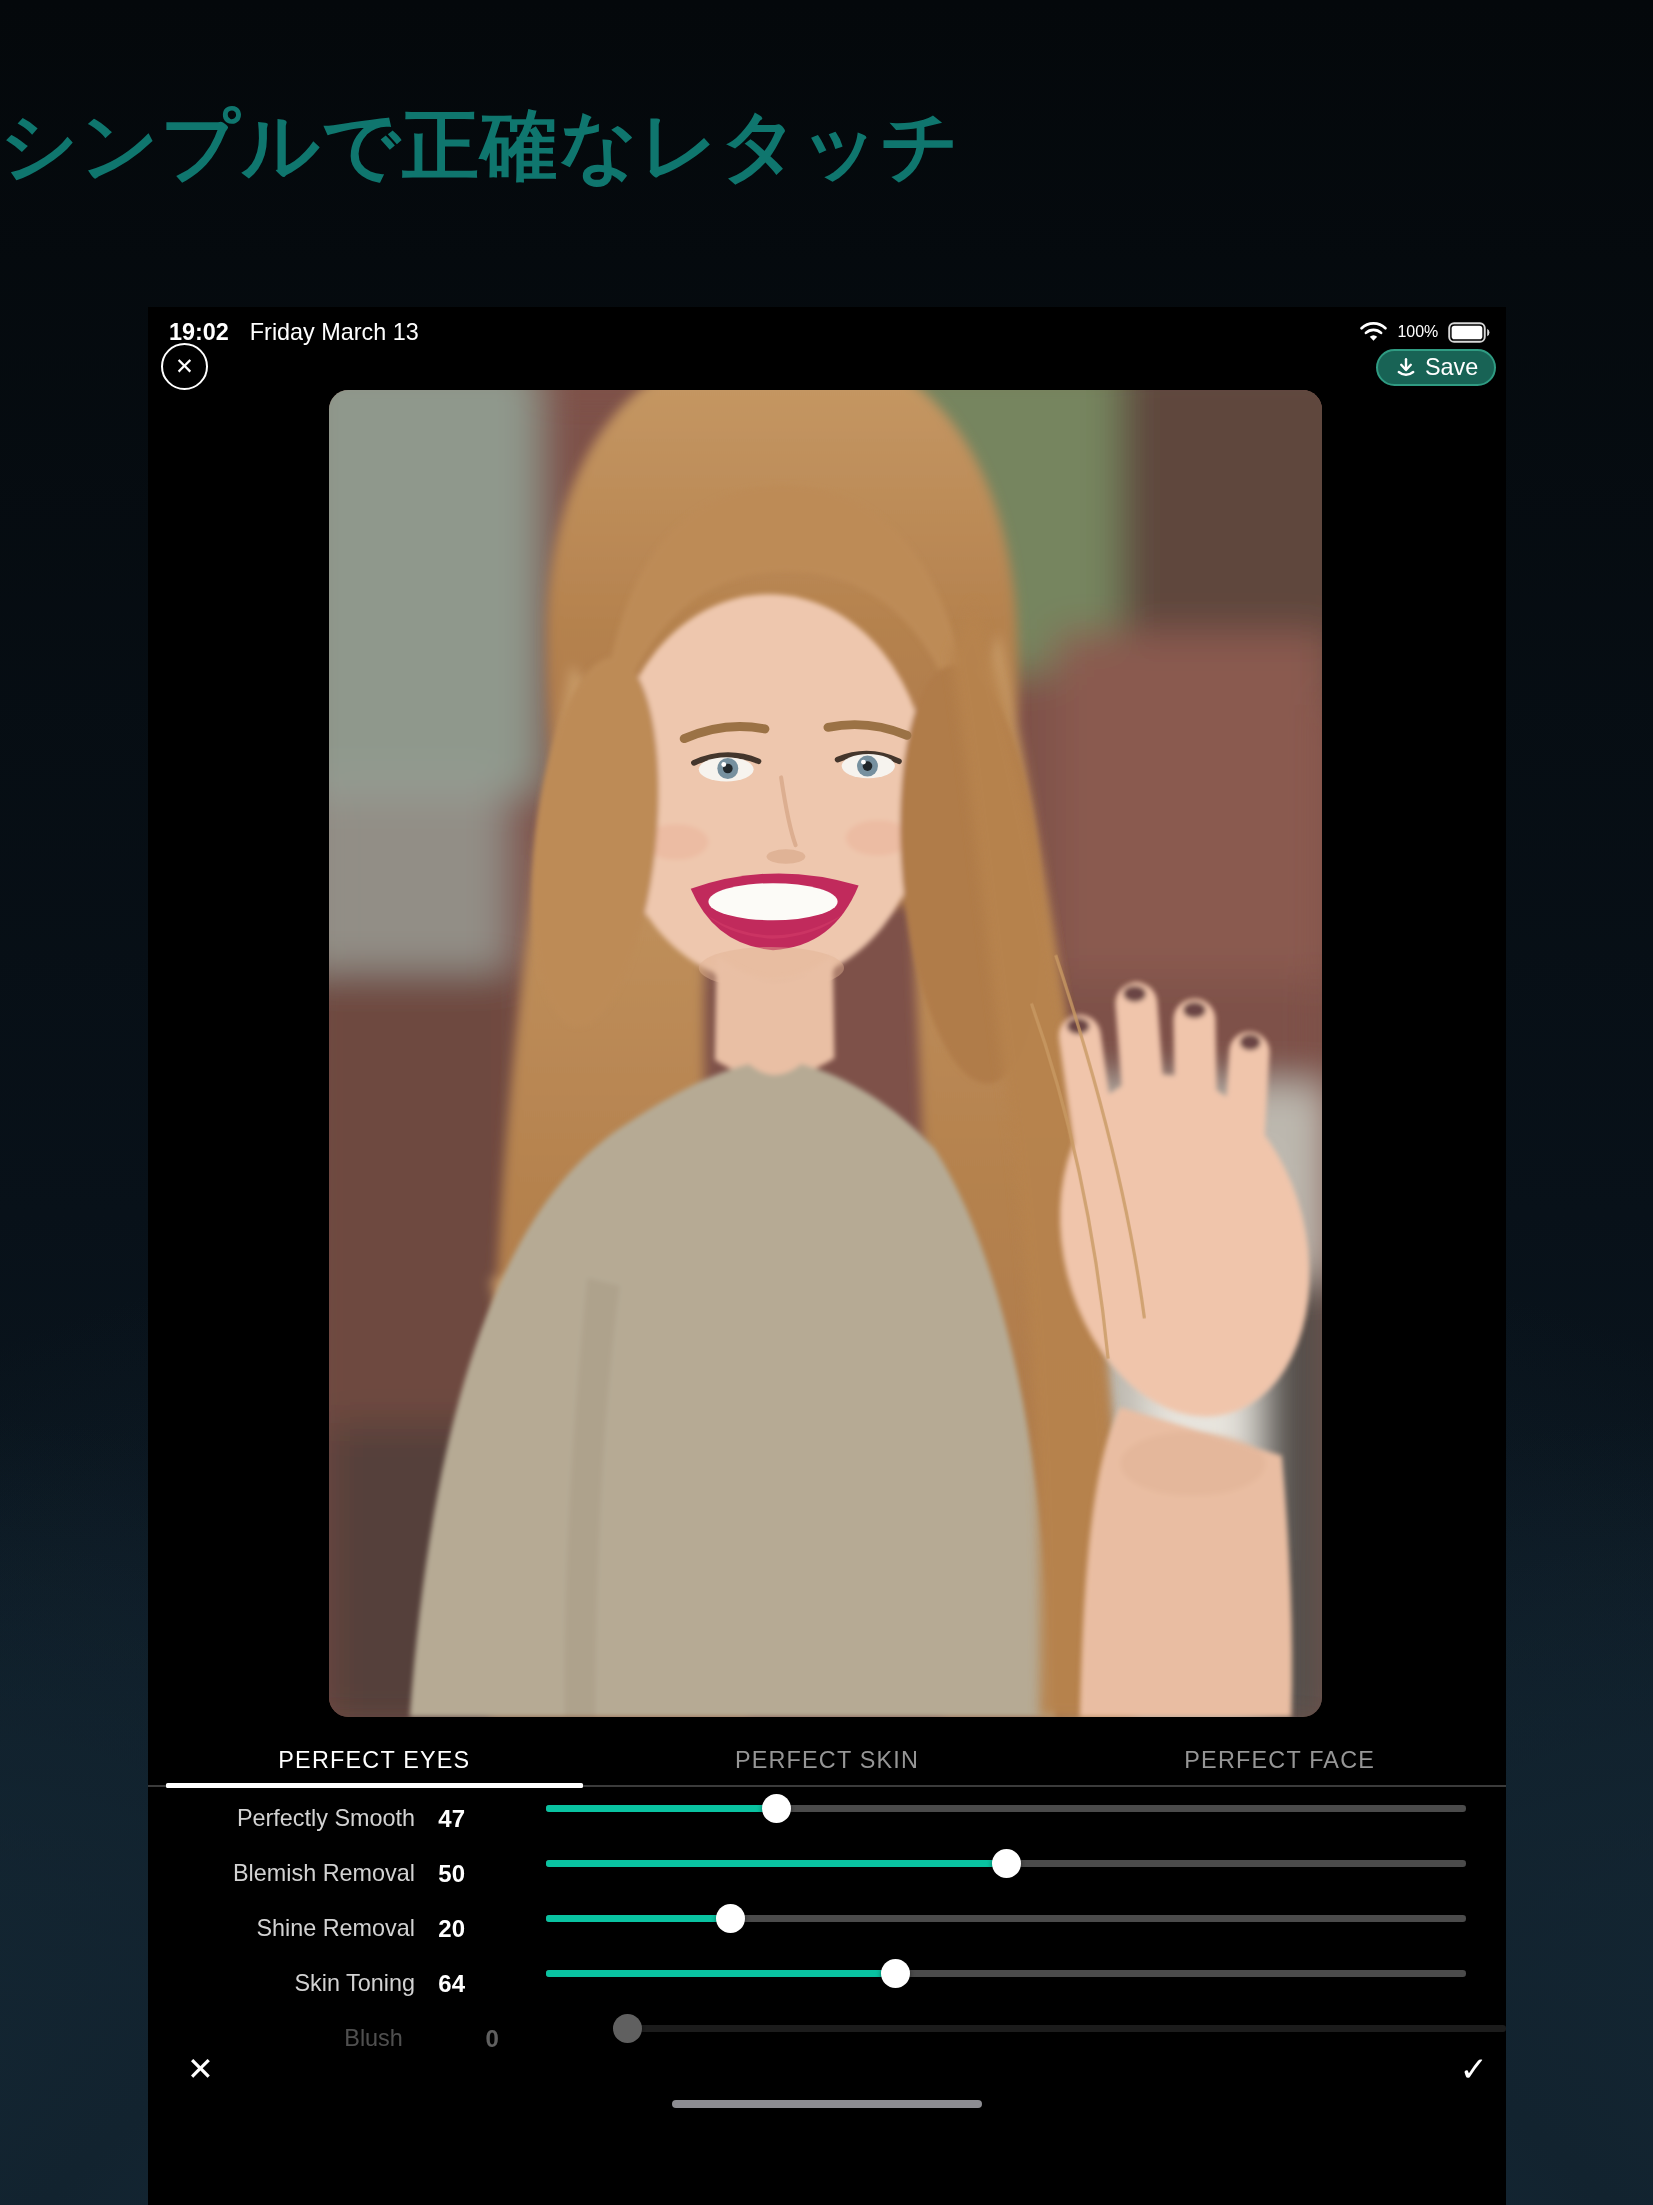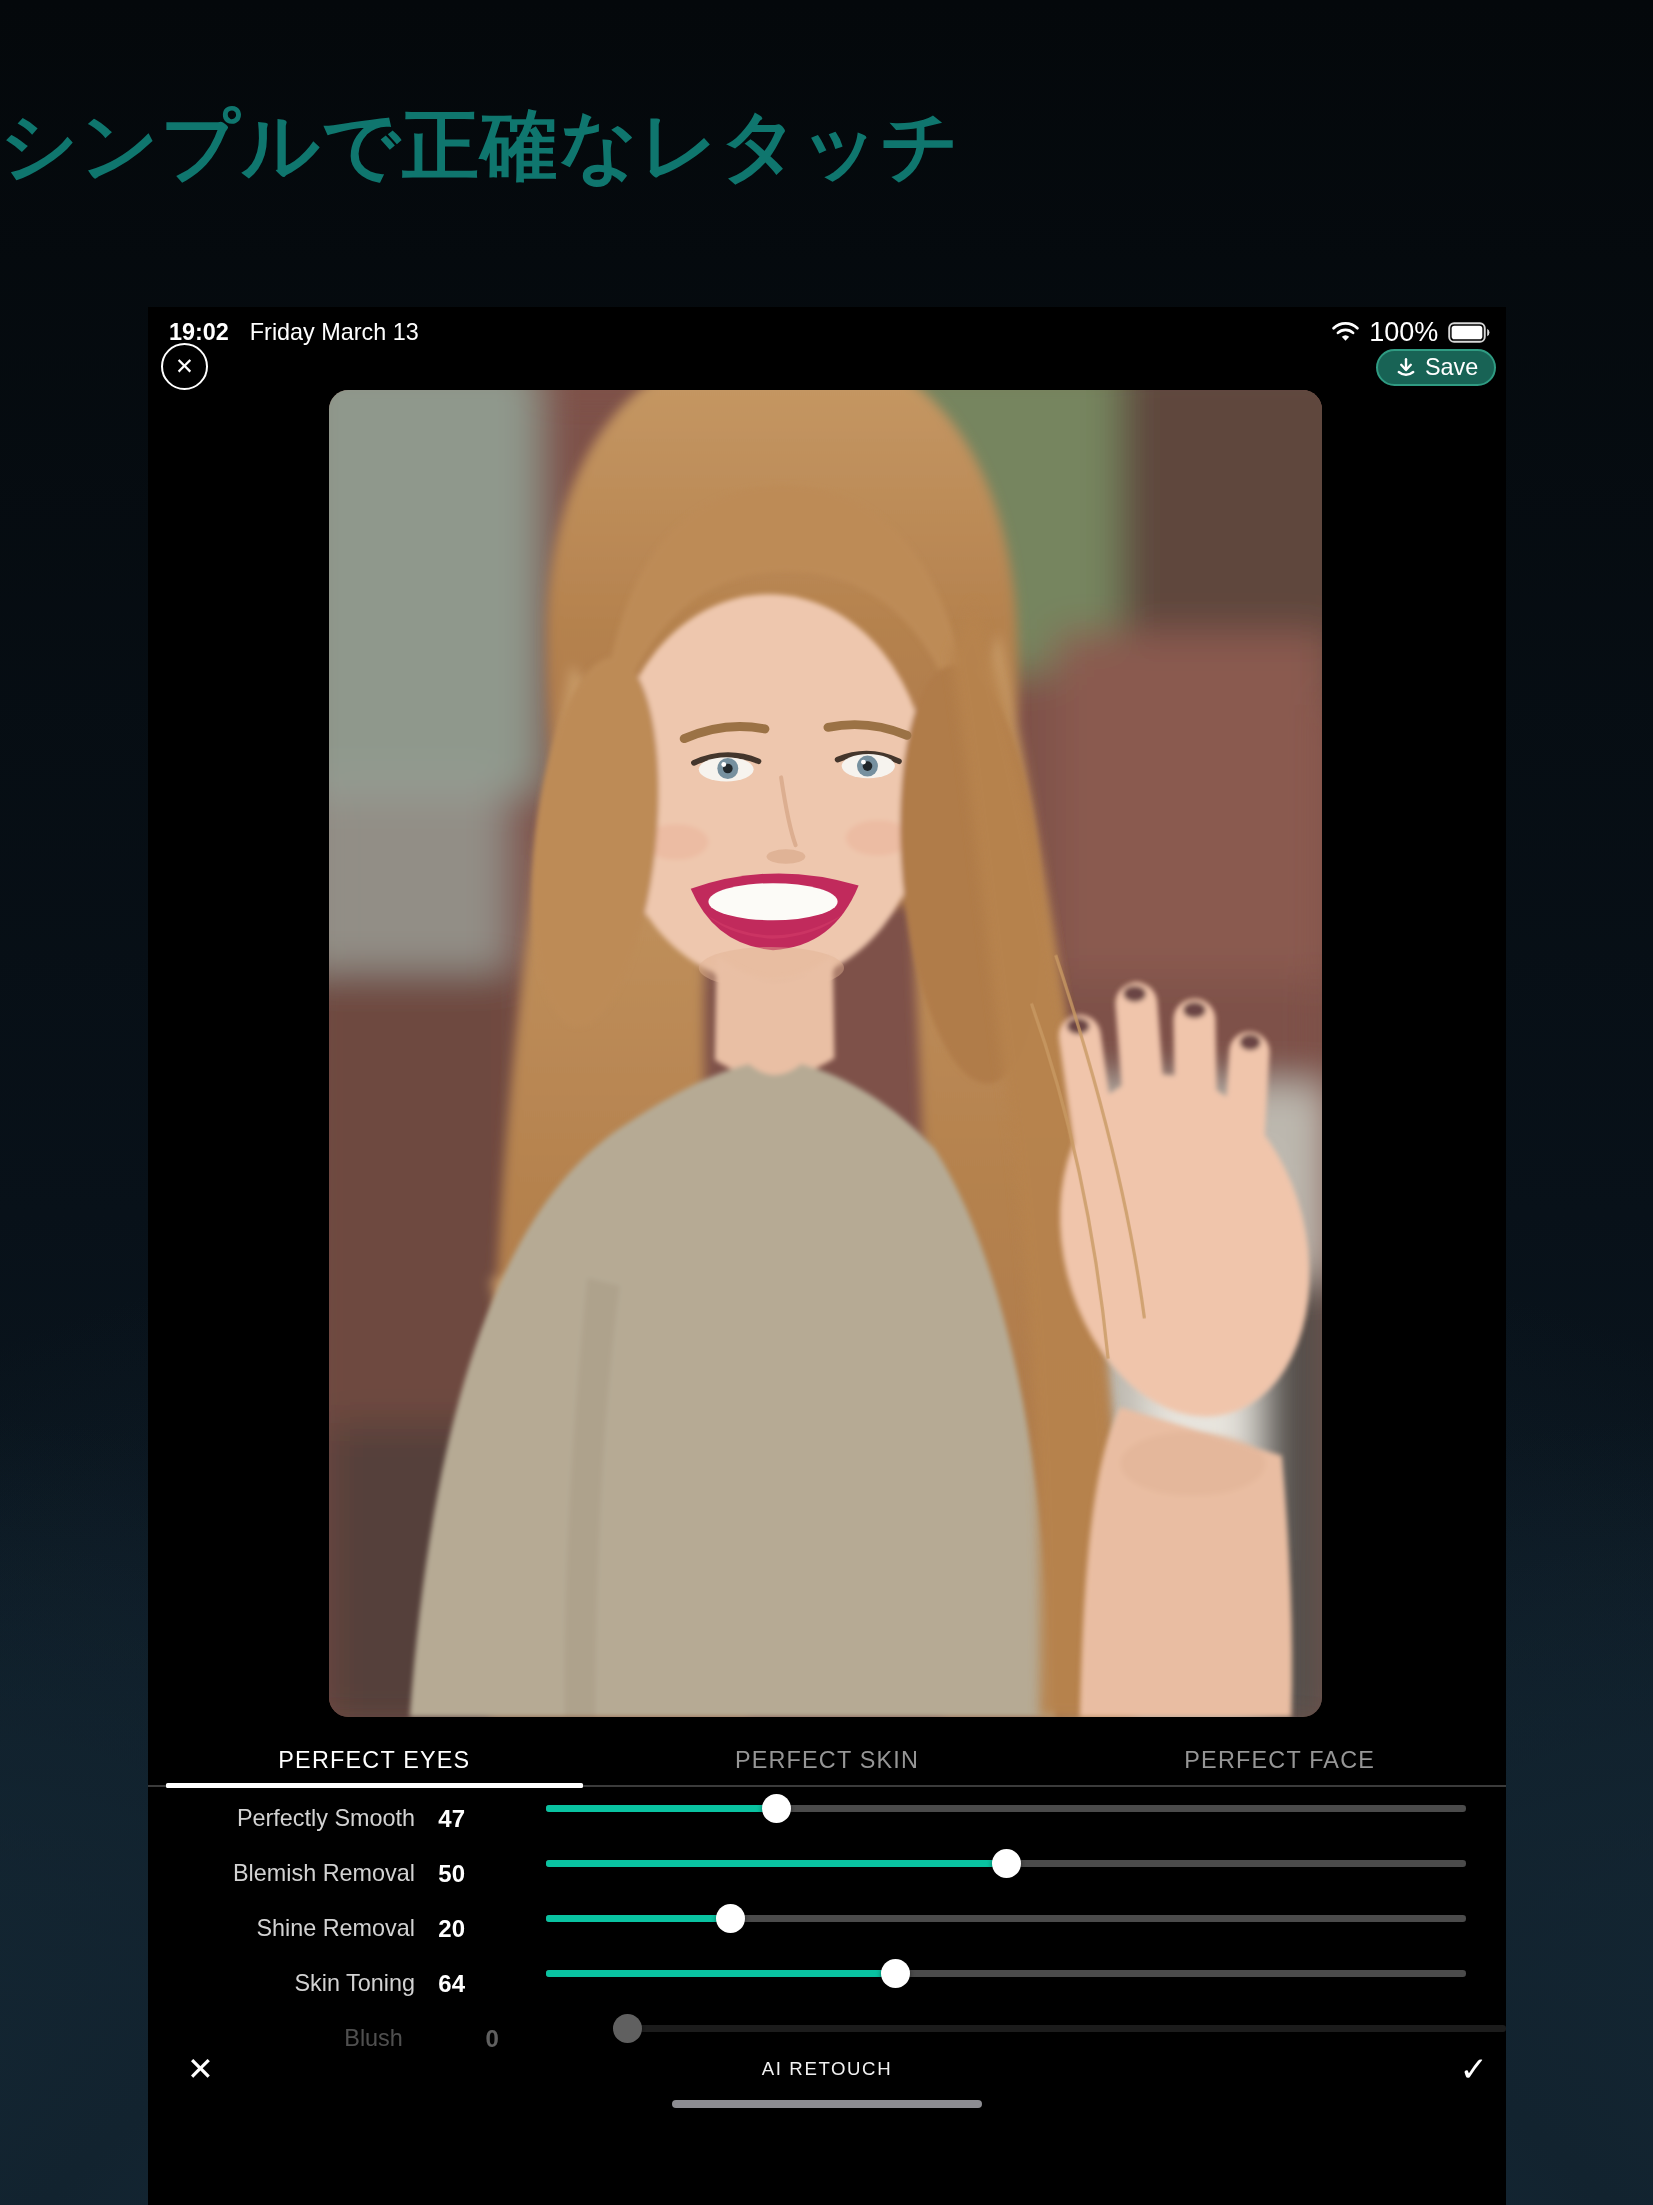--- a/index.html
+++ b/index.html
@@ -23,21 +23,21 @@
     background:#000;
   }
   .statusbar{
     position:absolute;top:8px;left:21px;right:16px;height:34px;
     display:flex;align-items:center;justify-content:space-between;
     color:#fff;font-size:23.4px;
   }
   .sb-left{display:flex;align-items:center;gap:21px;}
   .sb-time{font-weight:600;}
   .sb-right{display:flex;align-items:center;gap:9.7px;}
-  .sb-batt-pct{font-size:27px;}
+  .sb-batt-pct{font-size:16px;}
   .close-btn{
     position:absolute;left:13px;top:36px;width:47px;height:47px;border-radius:50%;
     border:2.4px solid #fff;box-sizing:border-box;display:flex;align-items:center;justify-content:center;
     color:#fff;font-size:22.6px;font-weight:400;background:transparent;cursor:pointer;
   }
   .save-btn{
     position:absolute;right:9.7px;top:42px;height:37px;padding:0 16px;
     display:flex;align-items:center;gap:7px;border-radius:19.4px;
     background:var(--save-bg,#186355);border:2.4px solid var(--save-border,#2f9b82);
     box-sizing:border-box;color:#fff;font-size:23.4px;cursor:pointer;
@@ -300,20 +300,19 @@
       <span class="svalue">0</span>
       <div class="track">
         <div class="fill"></div>
         <div class="knob"></div>
       </div>
     </div>
   </div>
 
   <div class="bottombar">
     <span class="bb-x"><span>✕</span></span>
-    <span class="bb-label">AI RETOUCH</span>
     <span class="bb-check"><span>✓</span></span>
   </div>
 
   <div class="home-indicator"></div>
 
 </div>
 
 
 </body></html>

